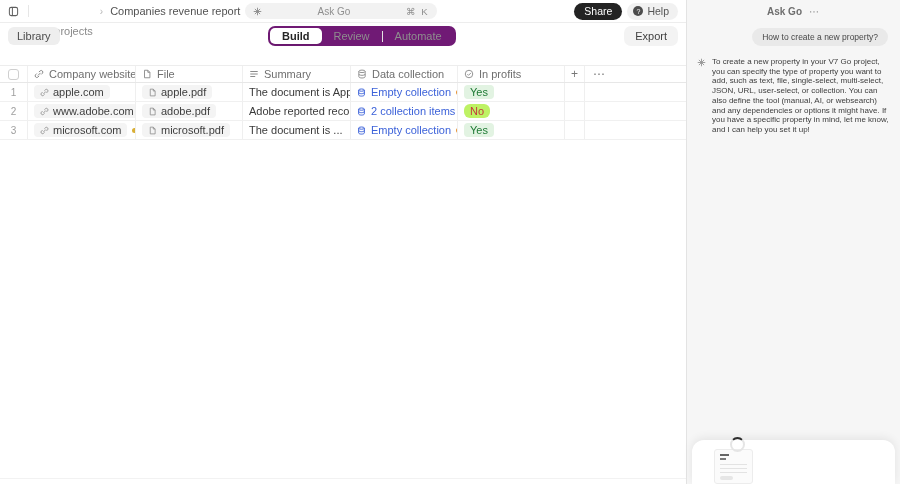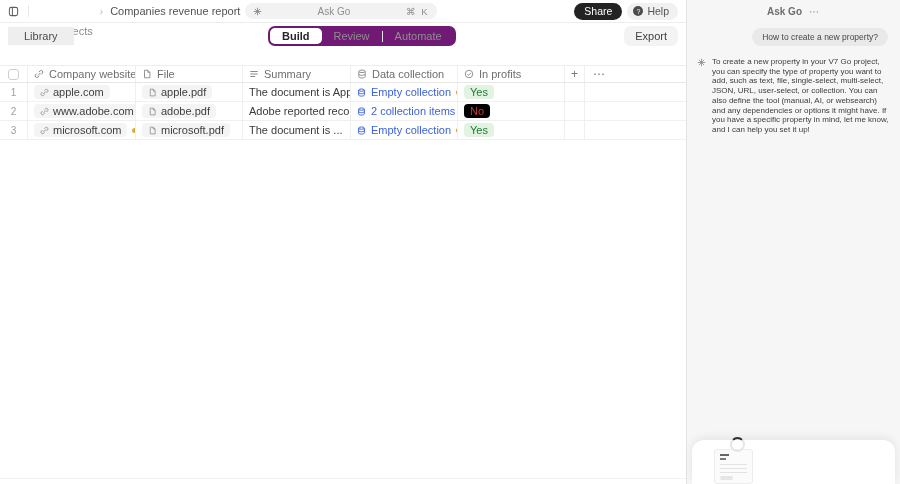--- a/index.html
+++ b/index.html
@@ -27,22 +27,22 @@
   .topbar-right { margin-left:auto; display:flex; gap:5px; align-items:center;padding-left:12px; }
   .share-btn { background:#232323; color:#fff; font-size:10.5px; height:17px;
     padding:0 10px; border-radius:9px; display:flex; align-items:center; cursor:pointer; }
   .help-btn { background:#f1f1f1; color:#555; font-size:10.5px; height:17px;
     padding:0 9px 0 6px; border-radius:9px; display:flex; gap:4px; align-items:center; cursor:pointer; }
   .help-circle { width:10px; height:10px; border-radius:50%; background:#4c4c4c; color:#fff;
     font-size:7px; display:flex; align-items:center; justify-content:center; }
 
   
   .toolbar { height:26px; display:flex; align-items:center; padding:0 8px; position:relative; }
-  .library-chip { background:#eeeeee; border-radius:0; font-size:11px; color:#4c4c4c;
-    padding:3px 16px; cursor:pointer; }
+  .library-chip { background:#eeeeee; border-radius:6px; font-size:11px; color:#4c4c4c;
+    padding:3px 9px; cursor:pointer; }
   .tabs { position:absolute; left:268px; top:3px; height:20px; background:#701a75;
     border-radius:7px; display:flex; align-items:center; padding:2px; }
   .tab { font-size:11px; color:#8e8e8e; padding:2px 12px; border-radius:5px; cursor:pointer; }
   .tab.active { background:#fff; color:#262626; font-weight:bold; box-shadow:0 1px 2px rgba(0,0,0,.10); }
   .tab-divider { width:1px; height:11px; background:#e2e2e2; }
   .export-btn { margin-left:auto; background:#f3f3f3; border-radius:7px; font-size:11px;
     color:#3f3f3f; padding:4px 11px; cursor:pointer; }
 
   
   .grid-row { display:grid; grid-template-columns:28px 108px 107px 108px 107px 107px 20px 1fr;
@@ -61,21 +61,21 @@
     align-items:center; font-size:11px; color:#3e3e3e; }
   .chip .hicon { color:#8f8f8f; }
   .summary-text { color:#3a3a3a; }
   .coll { color:#3c62d9; display:flex; gap:5px; align-items:center; cursor:pointer; }
   .dot { display:none; width:5px; height:5px; border-radius:50%; margin-left:auto; flex:none; }
   .dot[data-color] { display:inline-block; }
   .dot[data-color="yellow"] { background:#d9af35; }
   .dot[data-color="orange"] { background:#e8963a; }
   .badge { border-radius:4px; padding:1px 6px; font-size:11px; }
   .badge[data-variant="yes"] { background:#e2f3e2; color:#1f7a35; }
-  .badge[data-variant="no"]  { background:#000000; color:#c23b3b; }
+  .badge[data-variant="no"]  { background:#bef264; color:#c23b3b;border-radius:6px; }
   .plus-cell { color:#777; font-size:12px; cursor:pointer; }
   .more-cell { color:#777; font-size:12px; padding-left:8px; letter-spacing:1px; cursor:pointer; }
   .bottom-line { position:absolute; left:0; top:478px; width:686px; height:1px; background:#f2f2f2; }
 
   
   .panel { position:absolute; top:0; right:0; width:214px; height:484px; background:#f6f6f6;
     border-left:1px solid #e3e3e3; }
   .panel-header { height:14px; margin-top:4px; display:flex; justify-content:center;
     align-items:center; gap:7px; }
   .panel-title { color:#6e6e6e; font-size:10px; font-weight:bold; }

